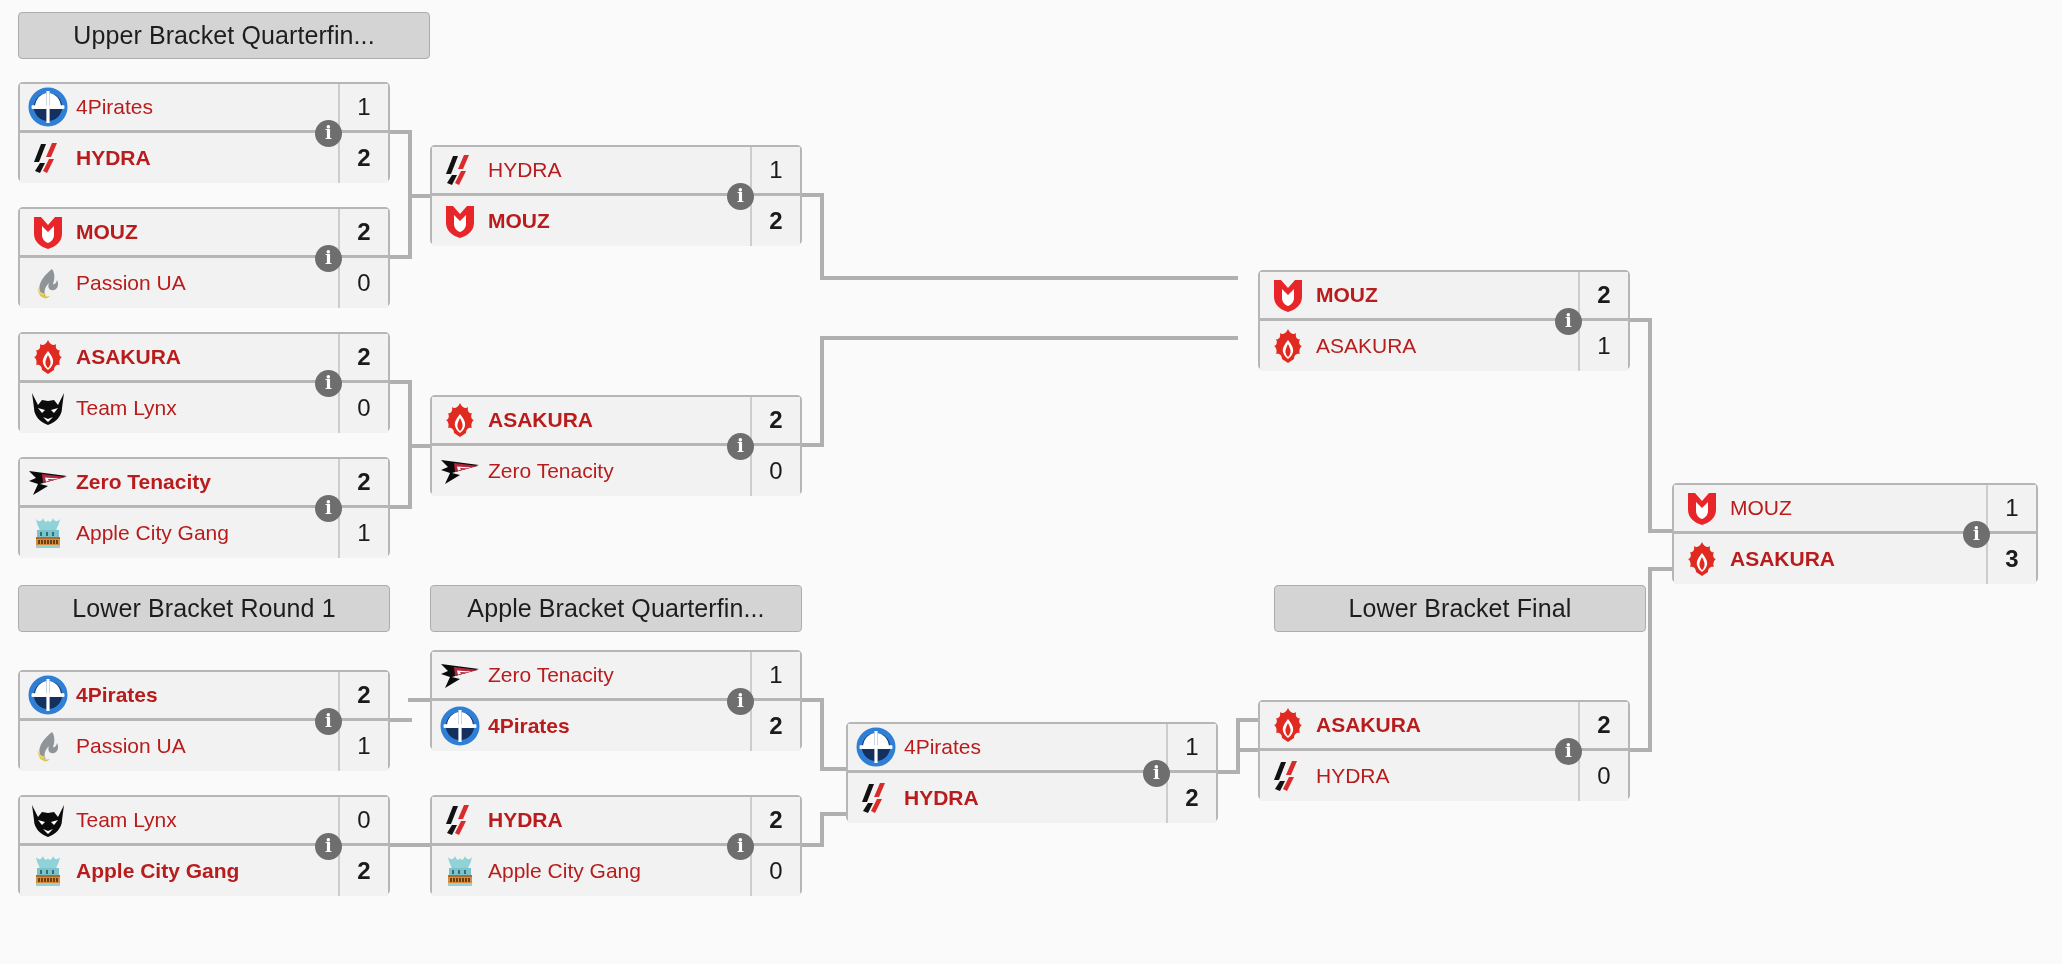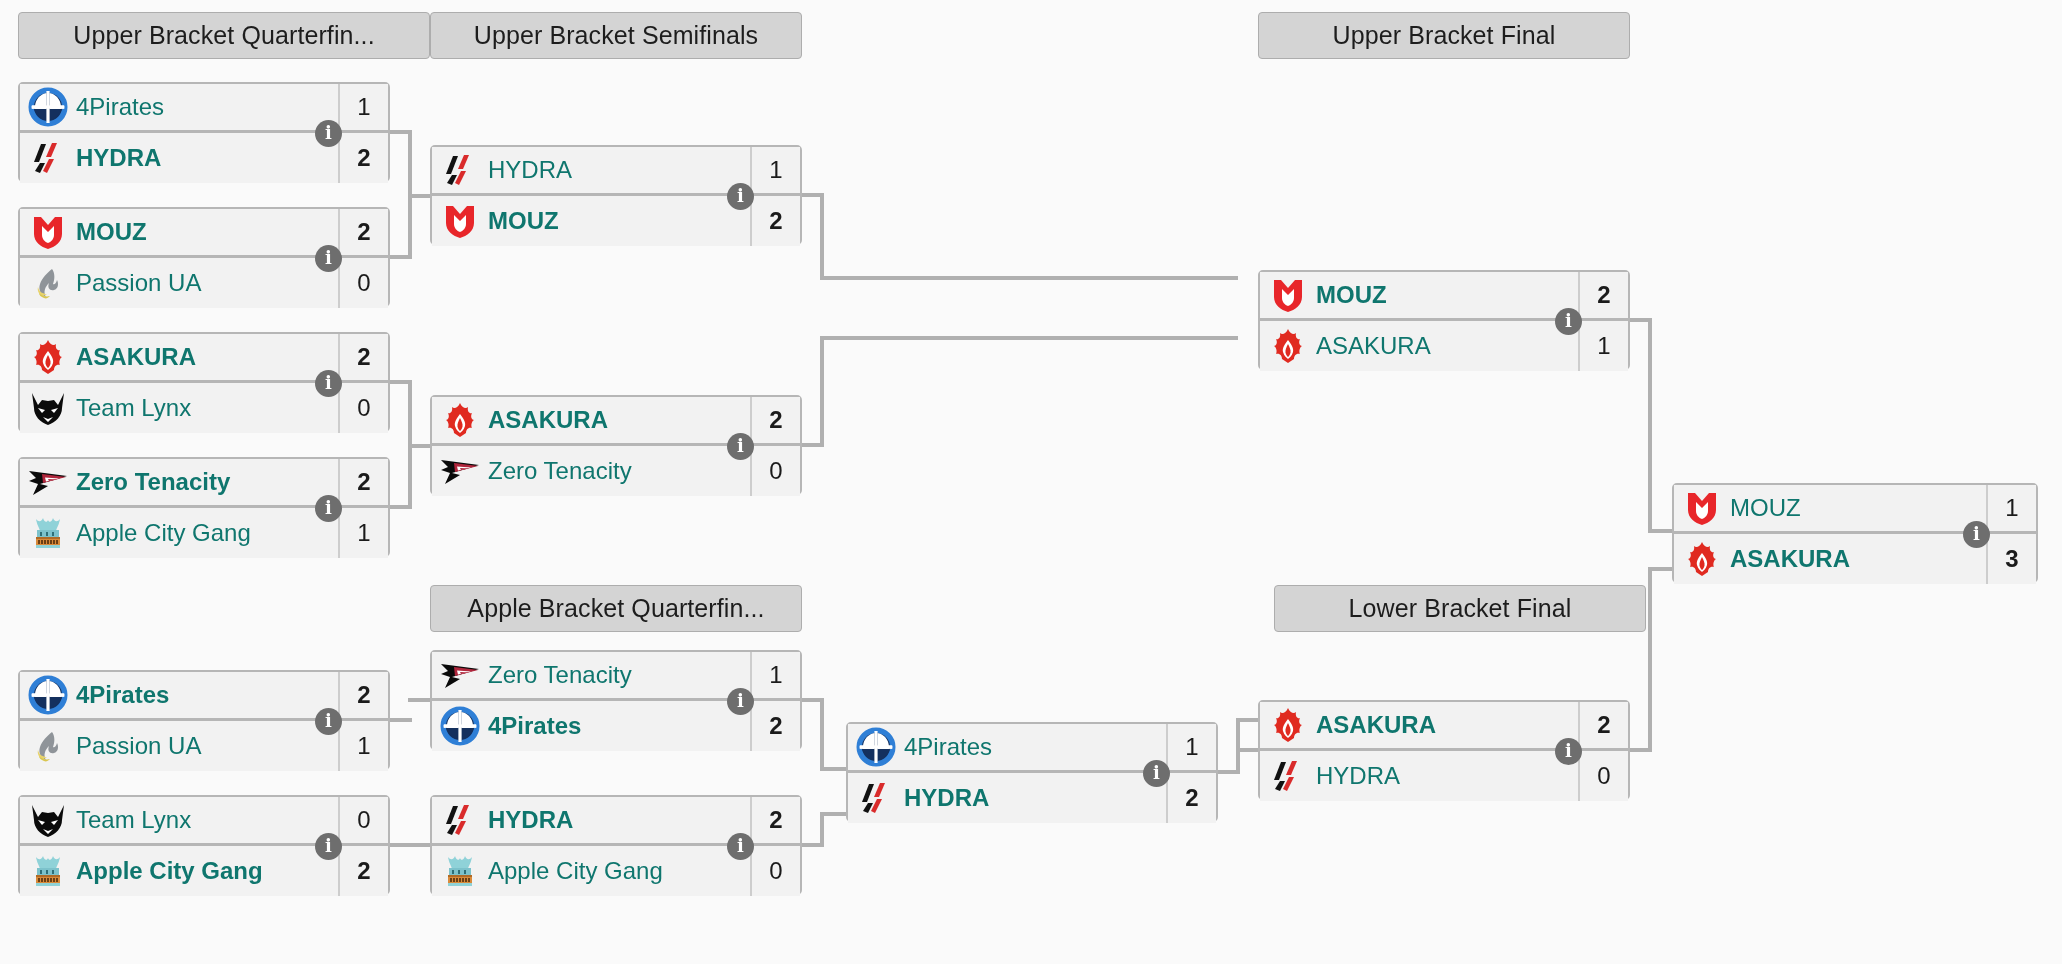--- a/index.html
+++ b/index.html
@@ -43,21 +43,21 @@
     background:#f2f2f2;
   }
   .row.top{border-bottom:3px solid #b6b6b6;height:49px;}
   .logo{
     width:56px;min-width:56px;height:46px;
     display:flex;align-items:center;justify-content:center;
   }
   .logo svg{display:block;}
   .tname{
     flex:1;
-    font-size:24px;color:#0f766e;
+    font-size:21px;color:#b91c1c;
     white-space:nowrap;overflow:hidden;text-overflow:ellipsis;
     padding-right:5px;
   }
   .tname.win{font-weight:bold;}
   .score{
     width:50px;min-width:50px;height:100%;
     box-sizing:border-box;
     border-left:2px solid #cdcdcd;
     display:flex;align-items:center;justify-content:center;
     font-size:24px;color:#1b1b1b;
@@ -123,25 +123,22 @@
     <div class="conn v" style="left: 1236px; top: 718px; width: 4px; height: 54px;"></div>
     <div class="conn h" style="left: 1236px; top: 718px; width: 26px; height: 4px;"></div>
     <div class="conn h" style="left: 1630px; top: 318px; width: 4px; height: 0px;"></div>
     <div class="conn h" style="left: 1236px; top: 748px; width: 26px; height: 4px;"></div>
     <div class="conn h" style="left: 1630px; top: 748px; width: 22px; height: 4px;"></div>
     <div class="conn v" style="left: 1648px; top: 567px; width: 4px; height: 185px;"></div>
     <div class="conn h" style="left: 1648px; top: 567px; width: 26px; height: 4px;"></div>
     <div class="round-header" style="left: 18px; top: 12px; width: 412px;">
       <span>Upper Bracket Quarterfin...</span>
     </div>
-    <div class="round-header" style="left: 430px; top: 12px; width: 372px;">
-      <span>Upper Bracket Semifinals</span>
-    </div>
-    <div class="round-header" style="left: 1258px; top: 12px; width: 372px;">
-      <span>Upper Bracket Final</span>
+    <div class="round-header" style="left: 18px; top: 585px; width: 372px;">
+      <span>Lower Bracket Round 1</span>
     </div>
     <div class="round-header" style="left: 430px; top: 585px; width: 372px;">
       <span>Apple Bracket Quarterfin...</span>
     </div>
     <div class="round-header" style="left: 1258px; top: 585px; width: 372px; margin-left: 16px;">
       <span>Lower Bracket Final</span>
     </div>
     <div class="match" style="left: 18px; top: 82px;">
       <div class="row top">
         <div class="logo">

